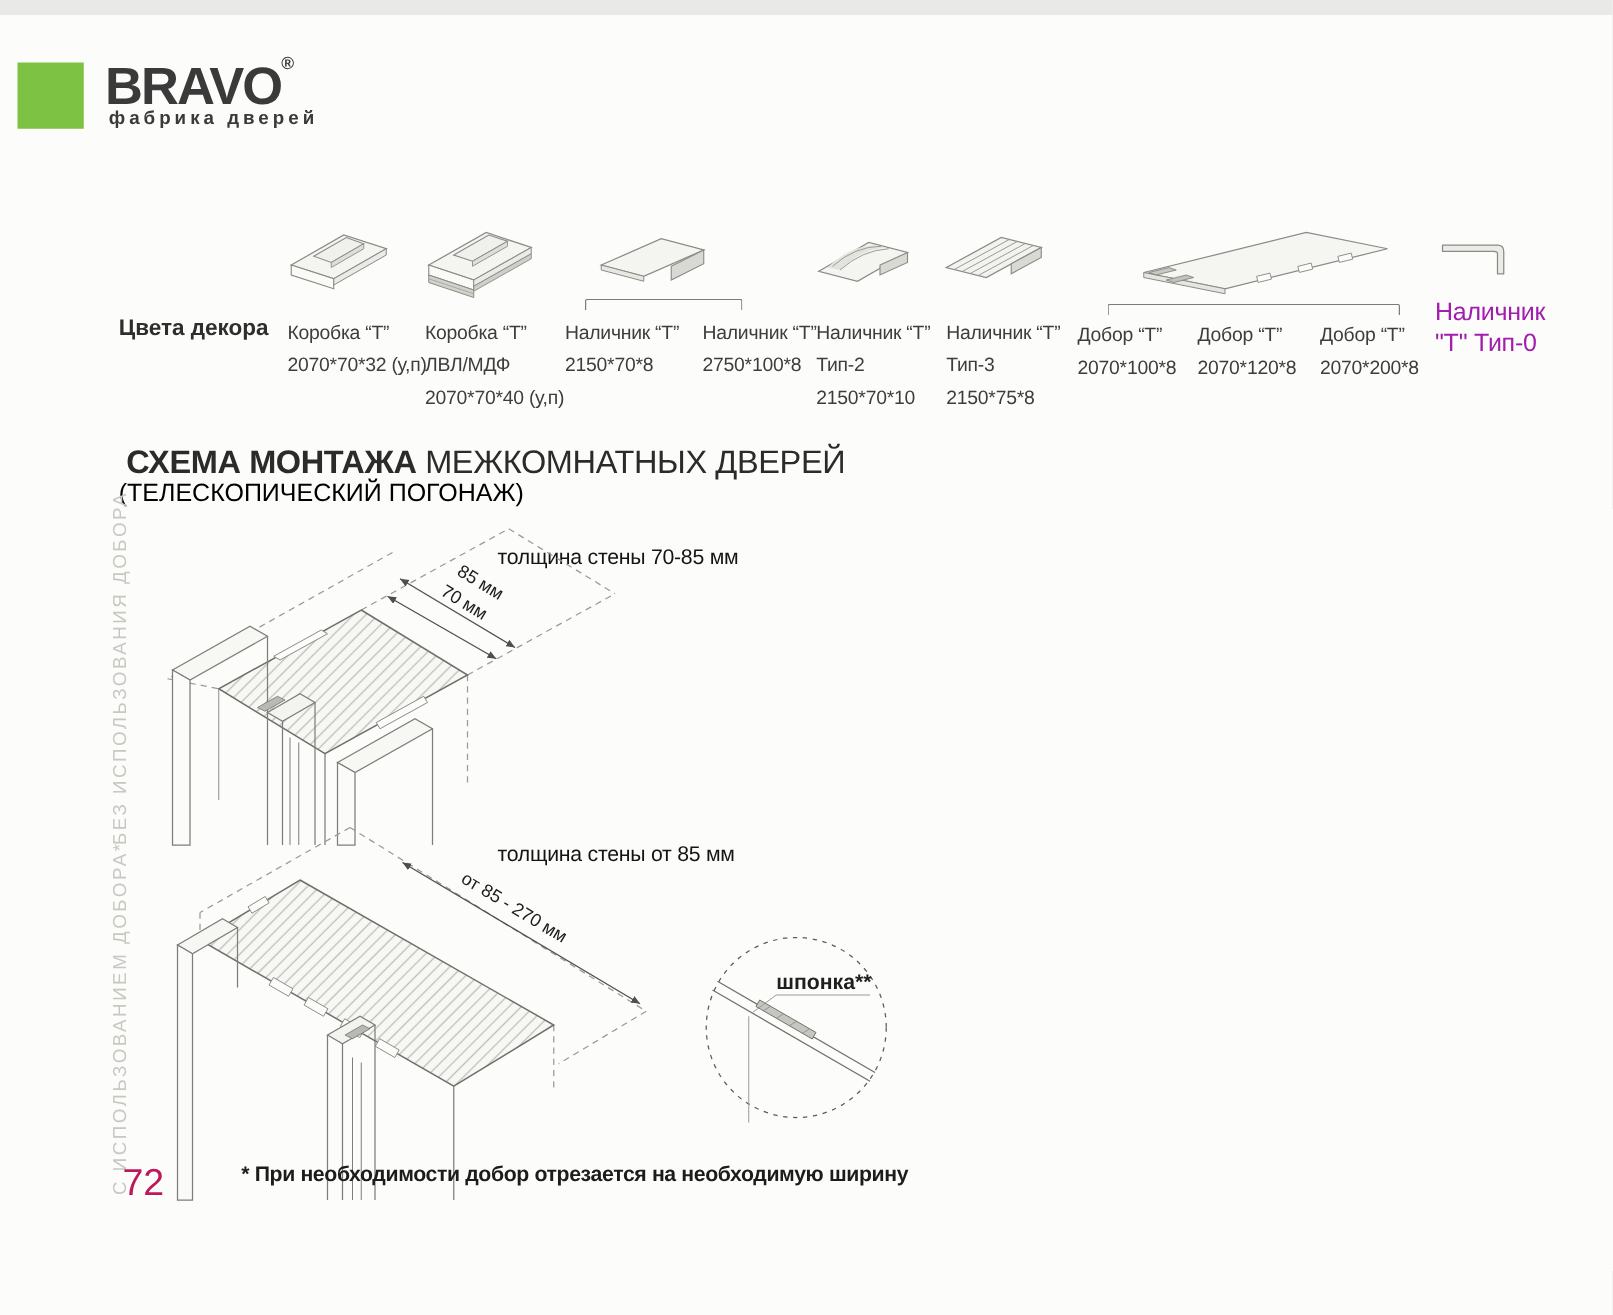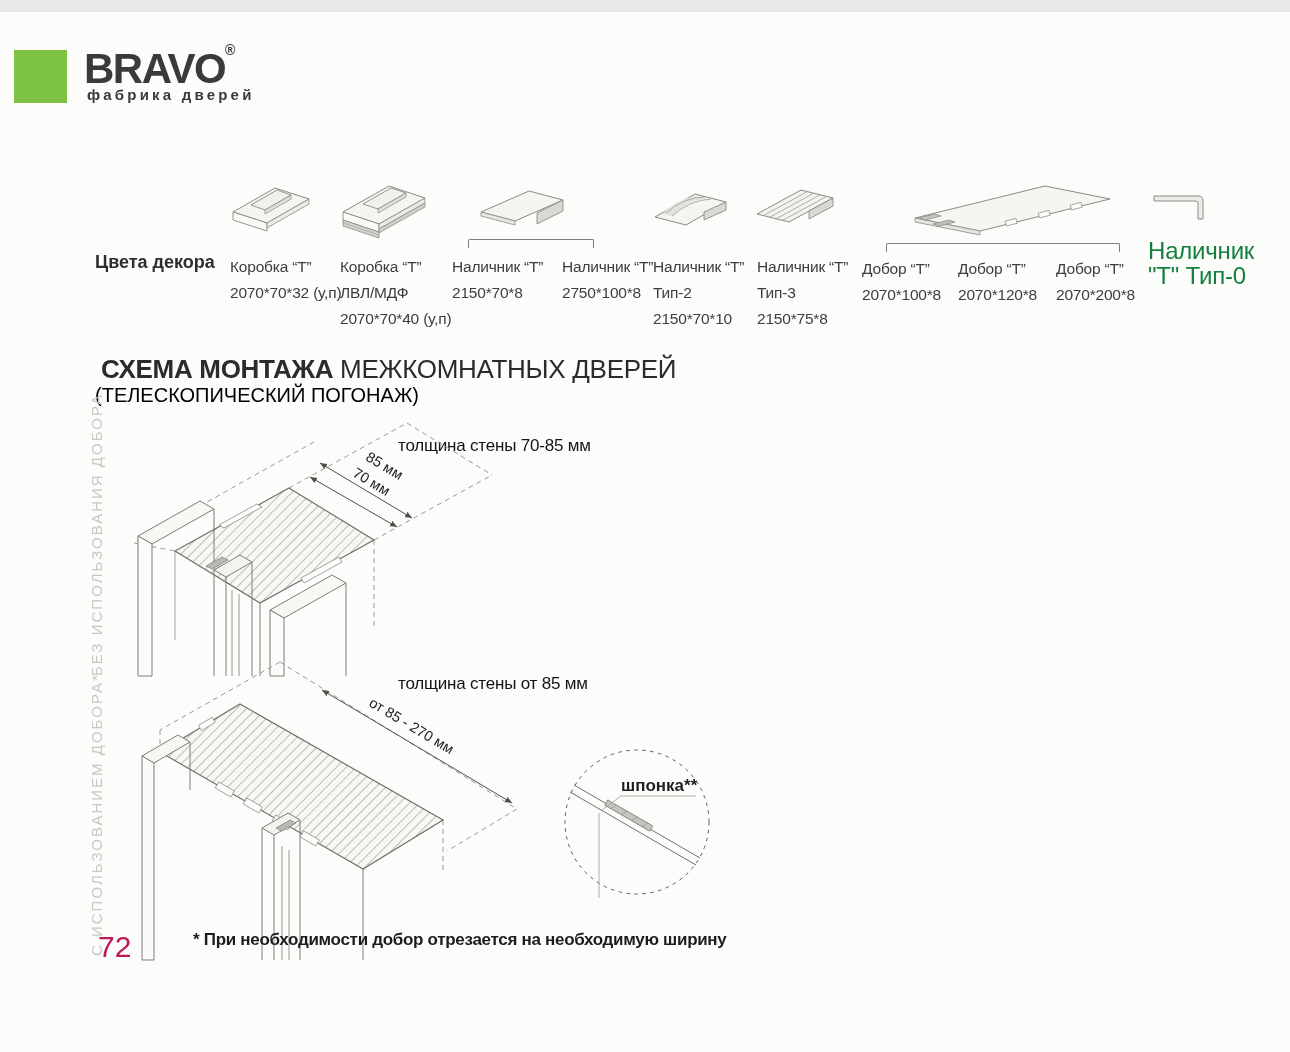--- a/index.html
+++ b/index.html
@@ -9,21 +9,21 @@
   .brand-name{position:absolute;left:84px;top:30px;font-size:42px;font-weight:700;
               letter-spacing:-1.5px;color:#3a3a3a;white-space:nowrap;}
   .brand-reg{font-size:14px;vertical-align:28px;letter-spacing:0;}
   .brand-tagline{position:absolute;left:87px;top:74px;font-size:15px;font-weight:700;
                  letter-spacing:3.2px;color:#3a3a3a;white-space:nowrap;}
   .page-title{position:absolute;left:303px;top:49px;font-size:31px;font-weight:400;
               color:#2d2d2d;white-space:nowrap;letter-spacing:-0.3px;}
   .decor-label{position:absolute;left:95px;top:240px;font-size:18px;font-weight:700;color:#2e2e2e;}
   .plabel{position:absolute;font-size:15.5px;line-height:26px;color:#3d3d3b;letter-spacing:-0.2px;}
   .plabel div{white-space:nowrap;}
-  .plabel-big{font-size:24px;line-height:25px;color:#15803d;}
+  .plabel-big{font-size:20px;line-height:25px;color:#a21caf;}
   .bracket{position:absolute;height:8px;border:1.4px solid #7c7c78;border-bottom:none;
            border-radius:2px 2px 0 0;}
   .section-title{position:absolute;left:101px;top:342px;font-size:26px;font-weight:400;
                  color:#2b2b2b;white-space:nowrap;letter-spacing:-0.3px;}
   .section-sub{position:absolute;left:95px;top:372px;font-size:20px;color:#000000;white-space:nowrap;}
   .bold{font-weight:700;}
   .side-label{position:absolute;writing-mode:vertical-rl;transform:rotate(180deg);
               color:#c8c8c3;font-size:15px;letter-spacing:2px;white-space:nowrap;text-align:center;}
   .wall-label{position:absolute;font-weight:400;font-size:17px;color:#141414;
               letter-spacing:-0.2px;white-space:nowrap;}

